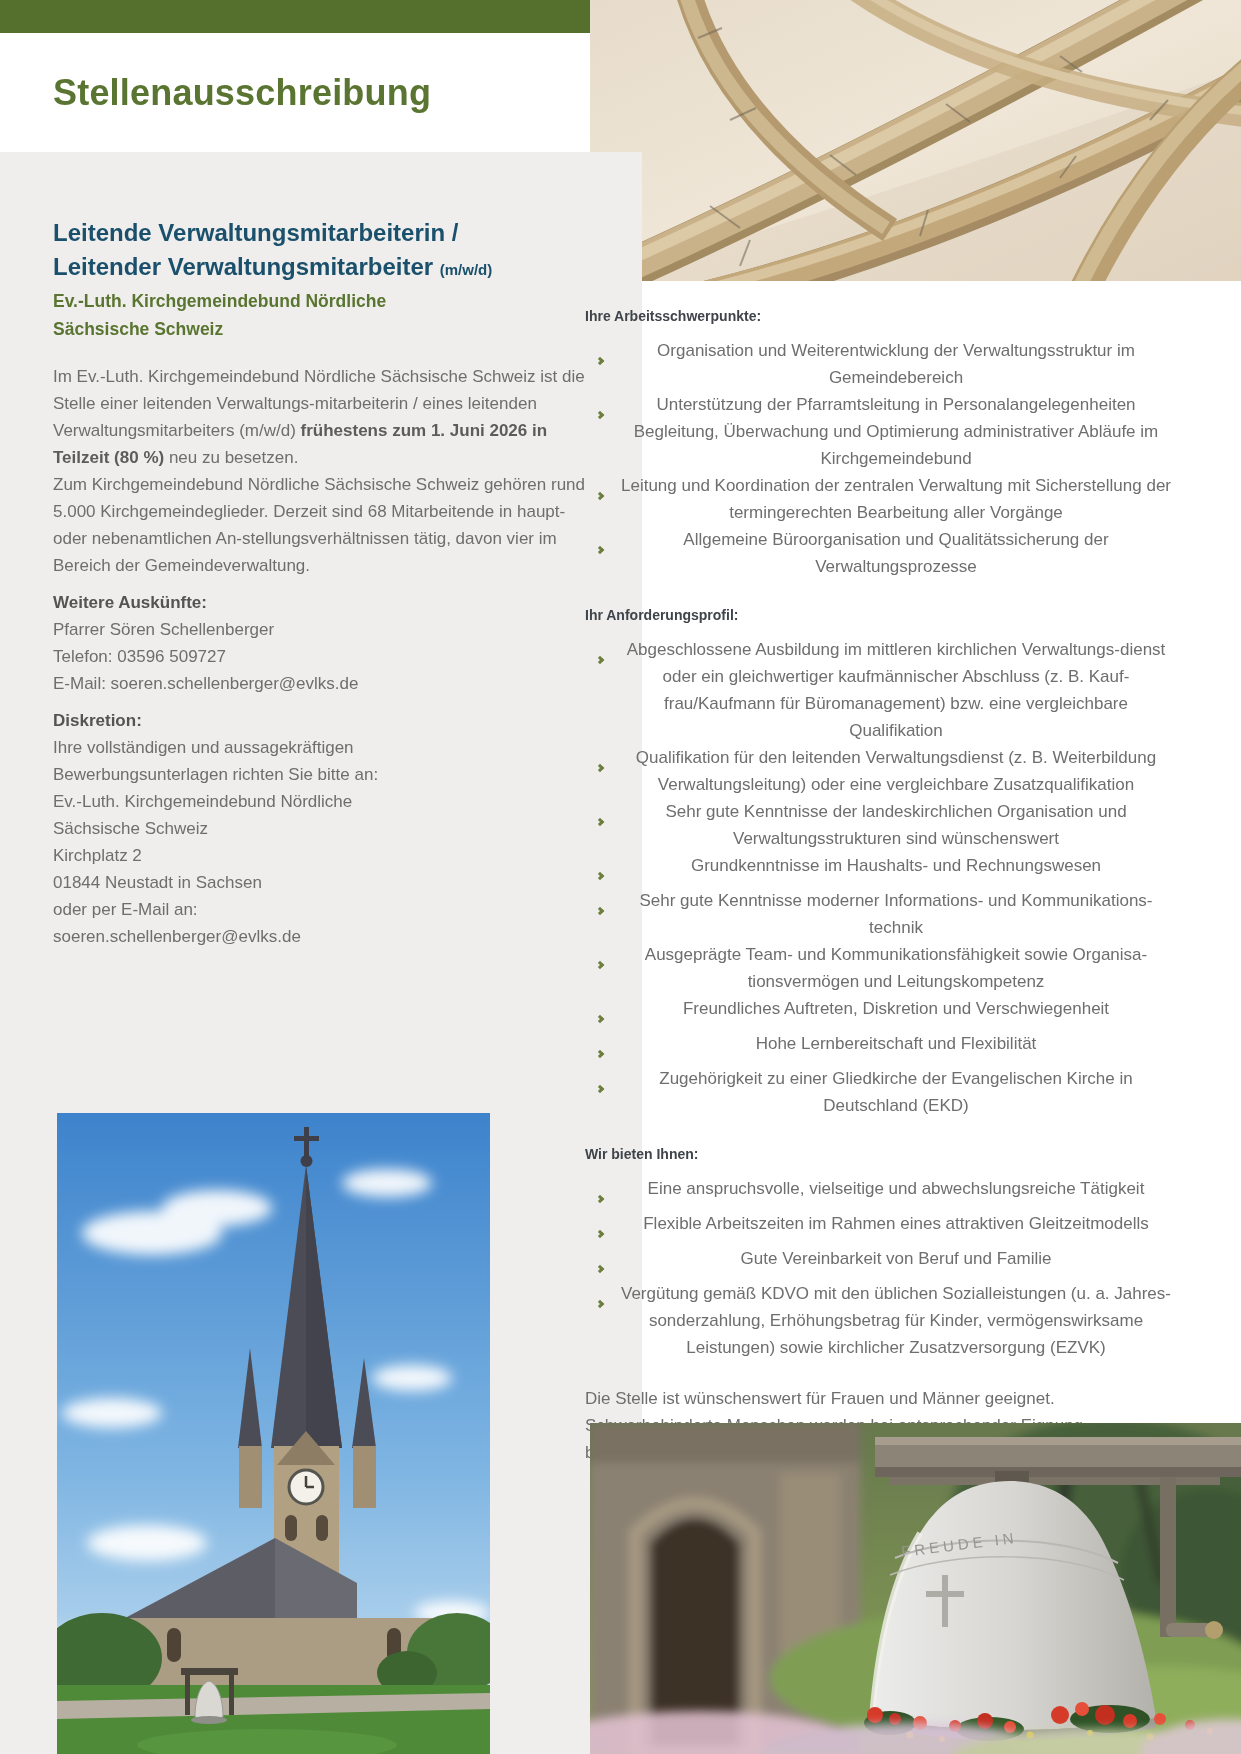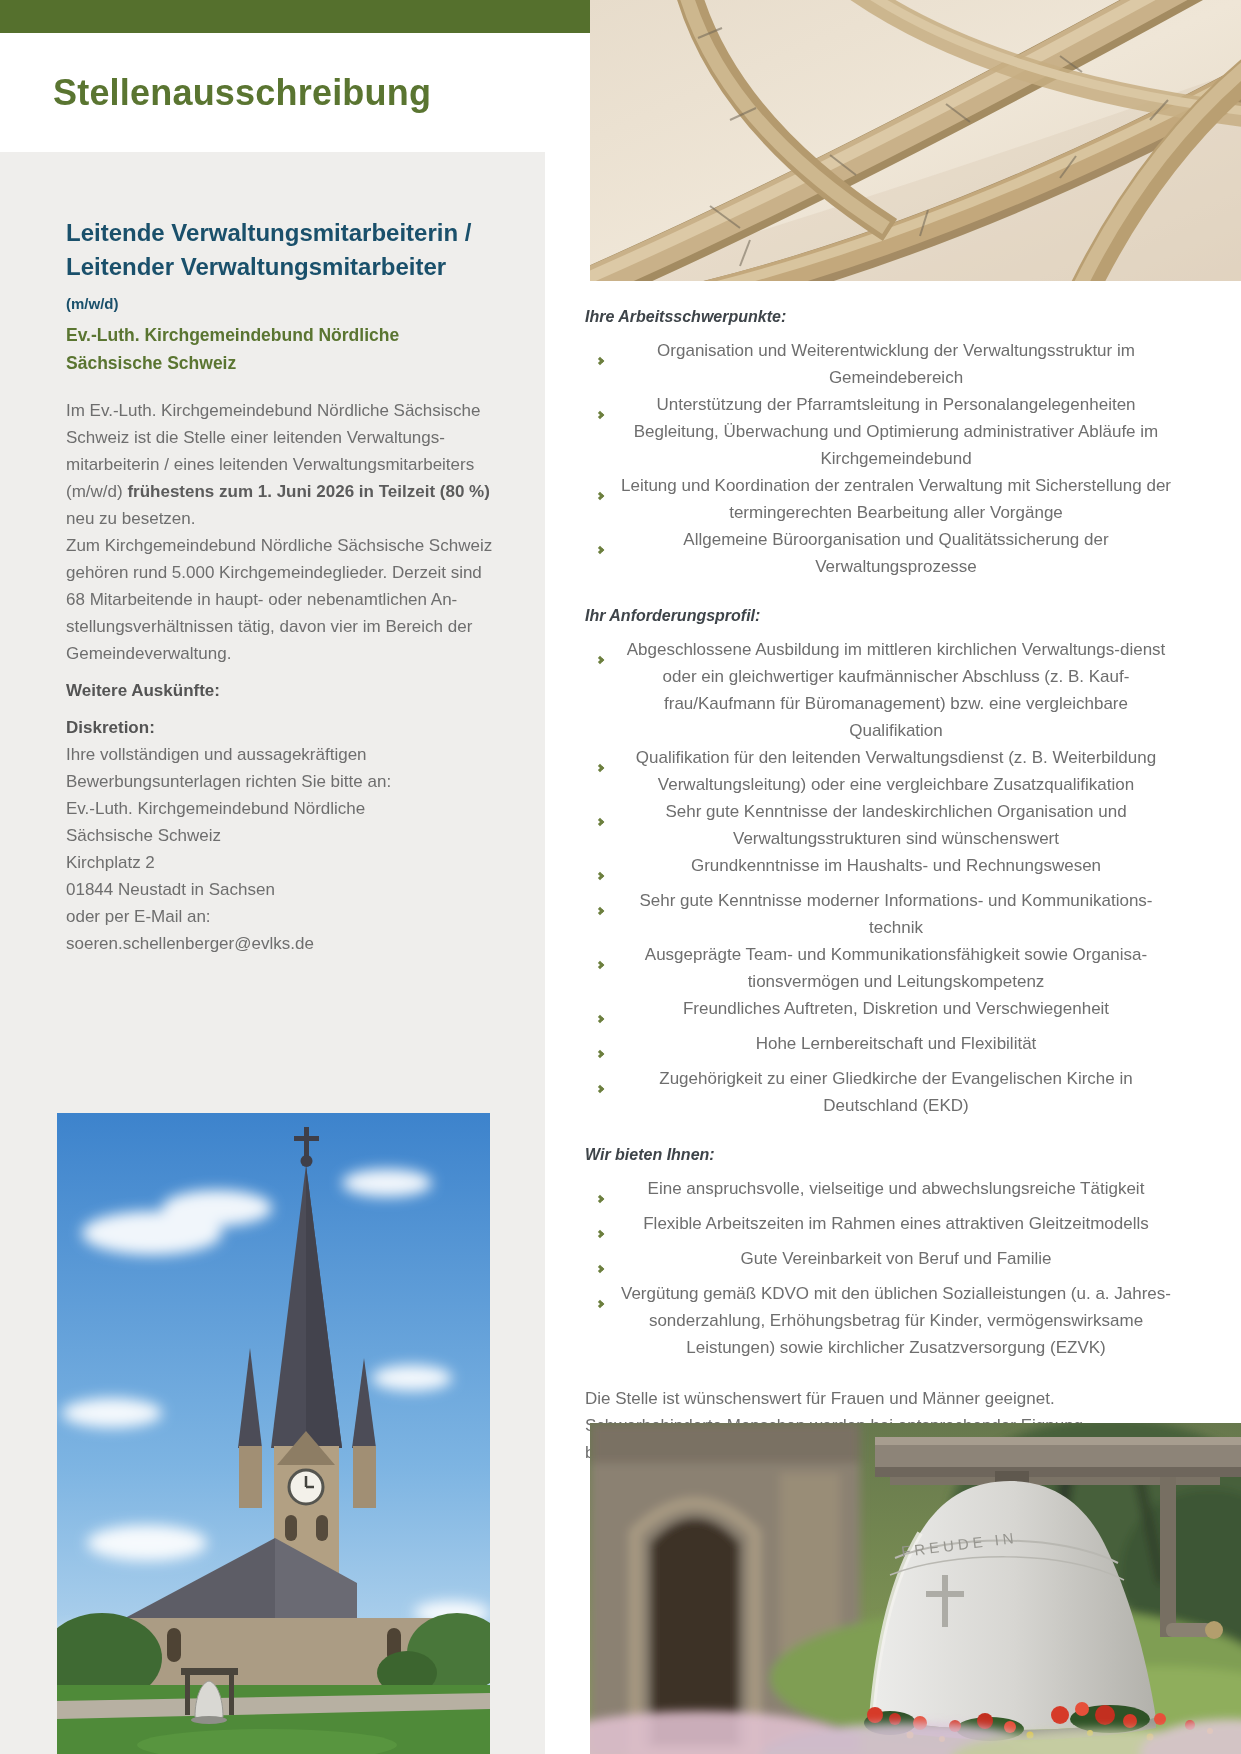--- a/index.html
+++ b/index.html
@@ -4,41 +4,41 @@
 <style>
   * { margin:0; padding:0; box-sizing:border-box; }
   html,body { background:#ffffff; }
   body { font-family:"Liberation Sans", sans-serif; }
   .page { position:relative; width:1241px; height:1754px; background:#ffffff; overflow:hidden; }
 
   .green-bar { position:absolute; left:0; top:0; width:590px; height:33px; background:#55702d; }
 
   .page-title { position:absolute; left:53px; top:72px; font-size:36px; font-weight:700; color:#5a7531; letter-spacing:.2px; }
 
-  .left-panel { position:absolute; left:0; top:152px; width:545px; height:1602px; background:#efeeec;padding-left:13px; }
+  .left-panel { position:absolute; left:0; top:152px; width:642px; height:1602px; background:#efeeec; }
   .left-content { padding:64px 50px 0 53px; font-size:17px; line-height:27px; color:#6e6e6e; }
 
   .job-title { font-size:24px; font-weight:700; color:#1a506b; line-height:34px; }
   .job-suffix { font-size:15px; }
 
   .org-heading { max-width:380px; font-size:17.5px; font-weight:700; color:#5a7531; line-height:28px; }
 
   .intro { margin-top:20px; }
   .intro .b { font-weight:700; color:#5c5c5c; }
 
   .sub-heading { margin-top:10px; font-weight:700; color:#545454; }
 
   .vault-photo { position:absolute; left:590px; top:0; width:651px; height:281px; }
   .vault-photo svg, .church-photo svg, .bell-photo svg { width:100%; height:100%; display:block; }
 
   .church-photo { position:absolute; left:57px; top:961px; width:433px; height:641px; }
 
   .right-col { position:absolute; left:585px; top:281px; width:592px; font-size:17px; line-height:27px; color:#6e6e6e; }
   .section { margin-top:22px; }
-  .section-heading { font-size:16px; font-weight:700; color:#3e4449; margin-bottom:7px;font-style:italic; }
+  .section-heading { font-size:14px; font-weight:700; color:#3e4449; margin-bottom:7px; }
 
   .bullet-item { display:flex;text-align:center; }
   .chev-wrap { flex:0 0 30px; padding-top:8px; }
   .chev { display:inline-block; width:6px; height:6px; border-top:3px solid #6c7f3e; border-right:3px solid #6c7f3e; transform:rotate(45deg); }
   .bullet-text { flex:1; }
 
   .closing { margin-top:24px; }
 
   .bell-photo { position:absolute; left:590px; top:1423px; width:651px; height:331px; }
 </style>
@@ -99,20 +99,25 @@
       </div>
 
       <div class="org-heading">Ev.-Luth. Kirchgemeindebund Nördliche Sächsische Schweiz</div>
 
       <div class="intro">
         <span>Im Ev.-Luth. Kirchgemeindebund Nördliche Sächsische Schweiz ist die Stelle einer leitenden Verwaltungs-mitarbeiterin / eines leitenden Verwaltungsmitarbeiters (m/w/d) </span><span class="b">frühestens zum 1. Juni 2026 in Teilzeit (80 %)</span><span> neu zu besetzen.</span>
       </div>
       <div>Zum Kirchgemeindebund Nördliche Sächsische Schweiz gehören rund 5.000 Kirchgemeindeglieder. Derzeit sind 68 Mitarbeitende in haupt- oder nebenamtlichen An-stellungsverhältnissen tätig, davon vier im Bereich der Gemeindeverwaltung.</div>
 
       <div class="sub-heading">Weitere Auskünfte:</div>
+      <div>
+          <div class="text-line">Pfarrer Sören Schellenberger</div>
+          <div class="text-line">Telefon: 03596 509727</div>
+          <div class="text-line">E-Mail: soeren.schellenberger@evlks.de</div>
+        </div>
 
       <div class="sub-heading">Diskretion:</div>
       <div>
           <div class="text-line">Ihre vollständigen und aussagekräftigen</div>
           <div class="text-line">Bewerbungsunterlagen richten Sie bitte an:</div>
           <div class="text-line">Ev.-Luth. Kirchgemeindebund Nördliche</div>
           <div class="text-line">Sächsische Schweiz</div>
           <div class="text-line">Kirchplatz 2</div>
           <div class="text-line">01844 Neustadt in Sachsen</div>
           <div class="text-line">oder per E-Mail an:</div>

